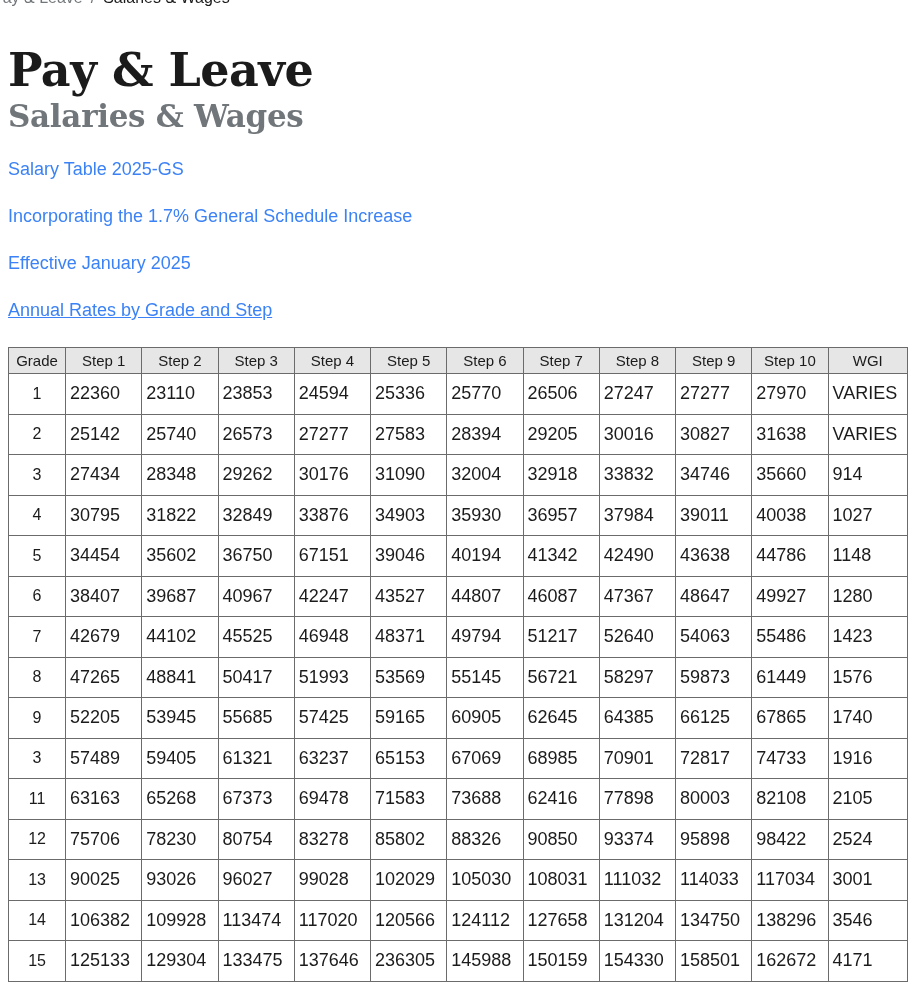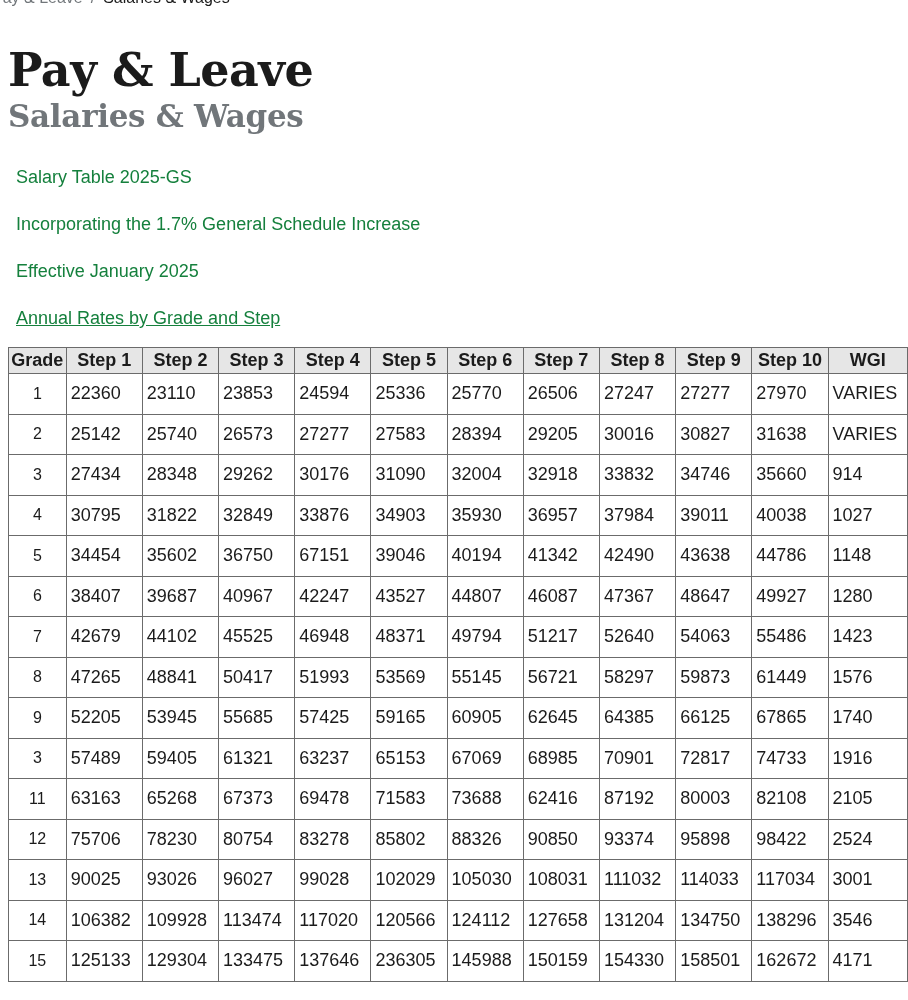--- a/index.html
+++ b/index.html
@@ -49,24 +49,24 @@
       font-weight: bold;
       font-size: 31px;
       line-height: 40px;
       color: #71767a;
       letter-spacing: -0.3px;
       white-space: nowrap;
     }
     .intro p {
       position: absolute;
       left: 8px;
-      margin: 8px;
+      margin: 0;
       font-size: 18px;
       line-height: 24px;
-      color: #15803d;
+      color: #3b82f6;
       white-space: nowrap;
     }
     .intro p.p1 { top: 157px; }
     .intro p.p2 { top: 204px; }
     .intro p.p3 { top: 251px; }
     .intro p.p4 { top: 298px; text-decoration: underline; }
 
     .salary-table {
       position: absolute;
       left: 8px;
@@ -76,22 +76,22 @@
       table-layout: fixed;
     }
     .salary-table th, .salary-table td {
       border: 1.5px solid #6b6b6b;
       padding: 0;
       white-space: nowrap;
       overflow: hidden;
     }
     .salary-table th {
       background: #e6e6e6;
-      font-weight: bold;
-      font-size: 18px;
+      font-weight: normal;
+      font-size: 15px;
       height: 25px;
       color: #1b1b1b;
     }
     .salary-table td {
       height: 39.5px;
       font-size: 18px;
       text-align: left;
       padding-left: 4px;
       color: #1b1b1b;
     }
@@ -295,21 +295,21 @@
       </tr>
       <tr>
         <td class="grade">11</td>
         <td>63163</td>
         <td>65268</td>
         <td>67373</td>
         <td>69478</td>
         <td>71583</td>
         <td>73688</td>
         <td>62416</td>
-        <td>87192</td>
+        <td>77898</td>
         <td>80003</td>
         <td>82108</td>
         <td>2105</td>
       </tr>
       <tr>
         <td class="grade">12</td>
         <td>75706</td>
         <td>78230</td>
         <td>80754</td>
         <td>83278</td>

